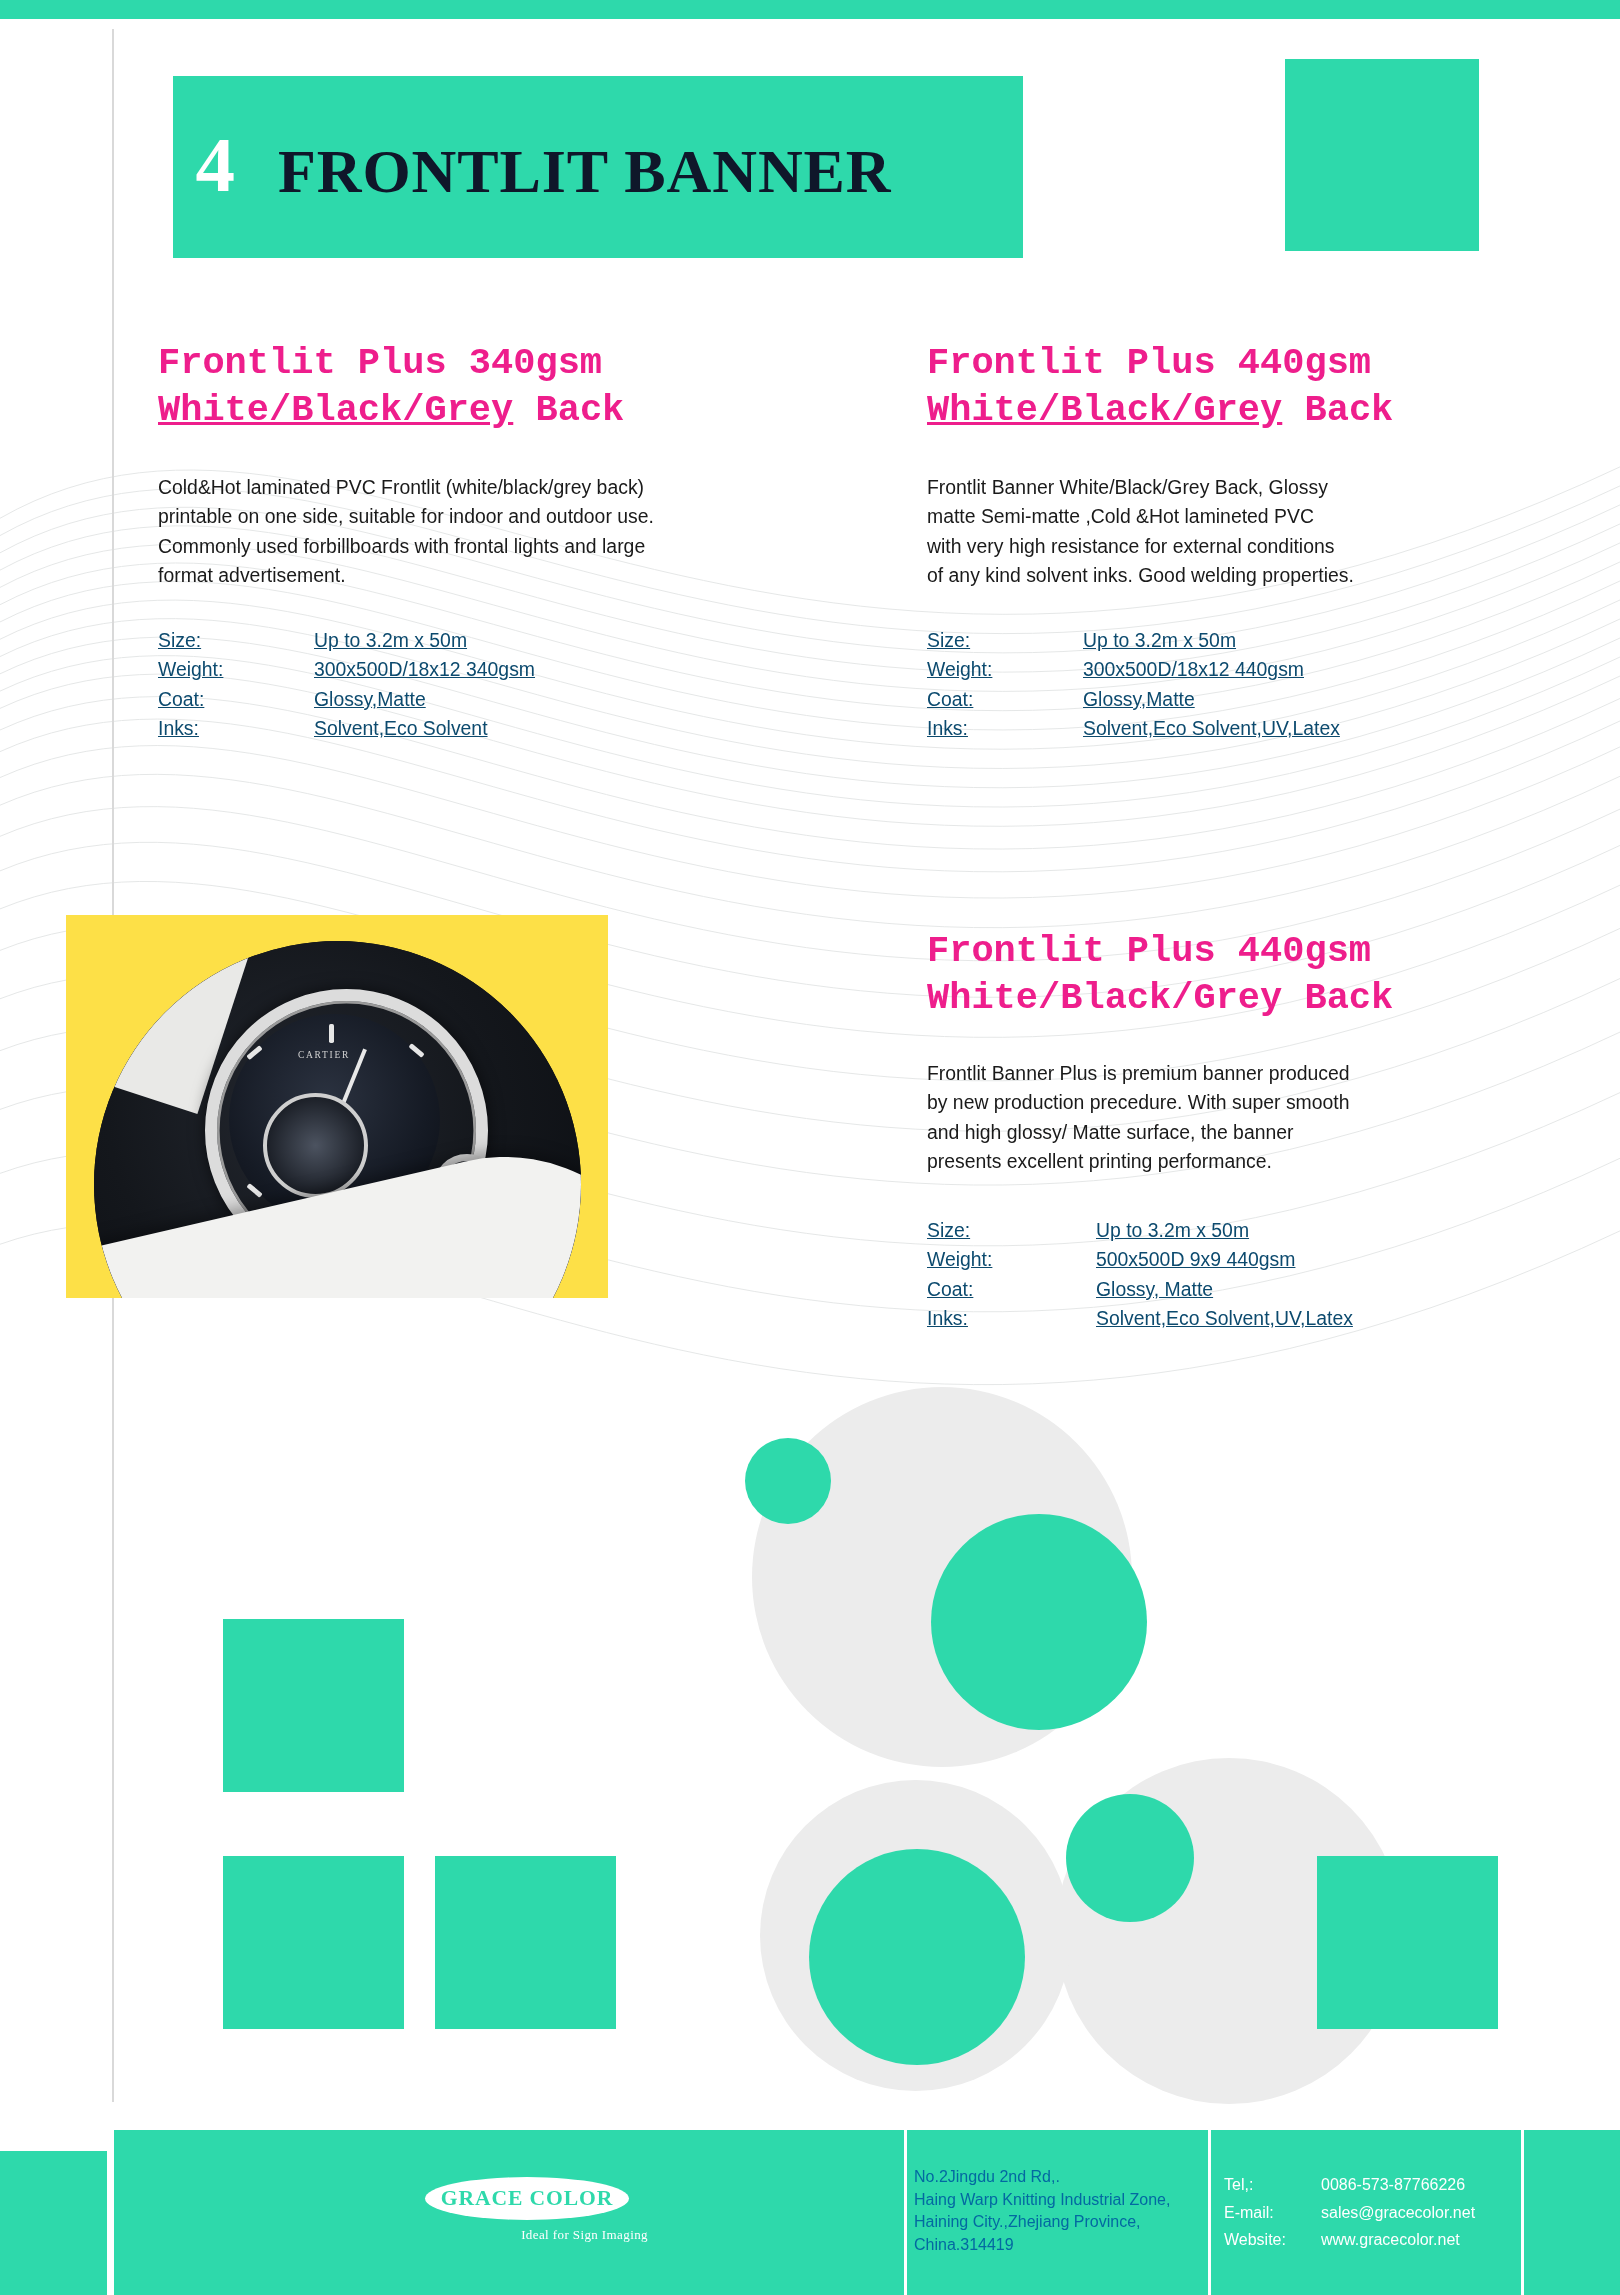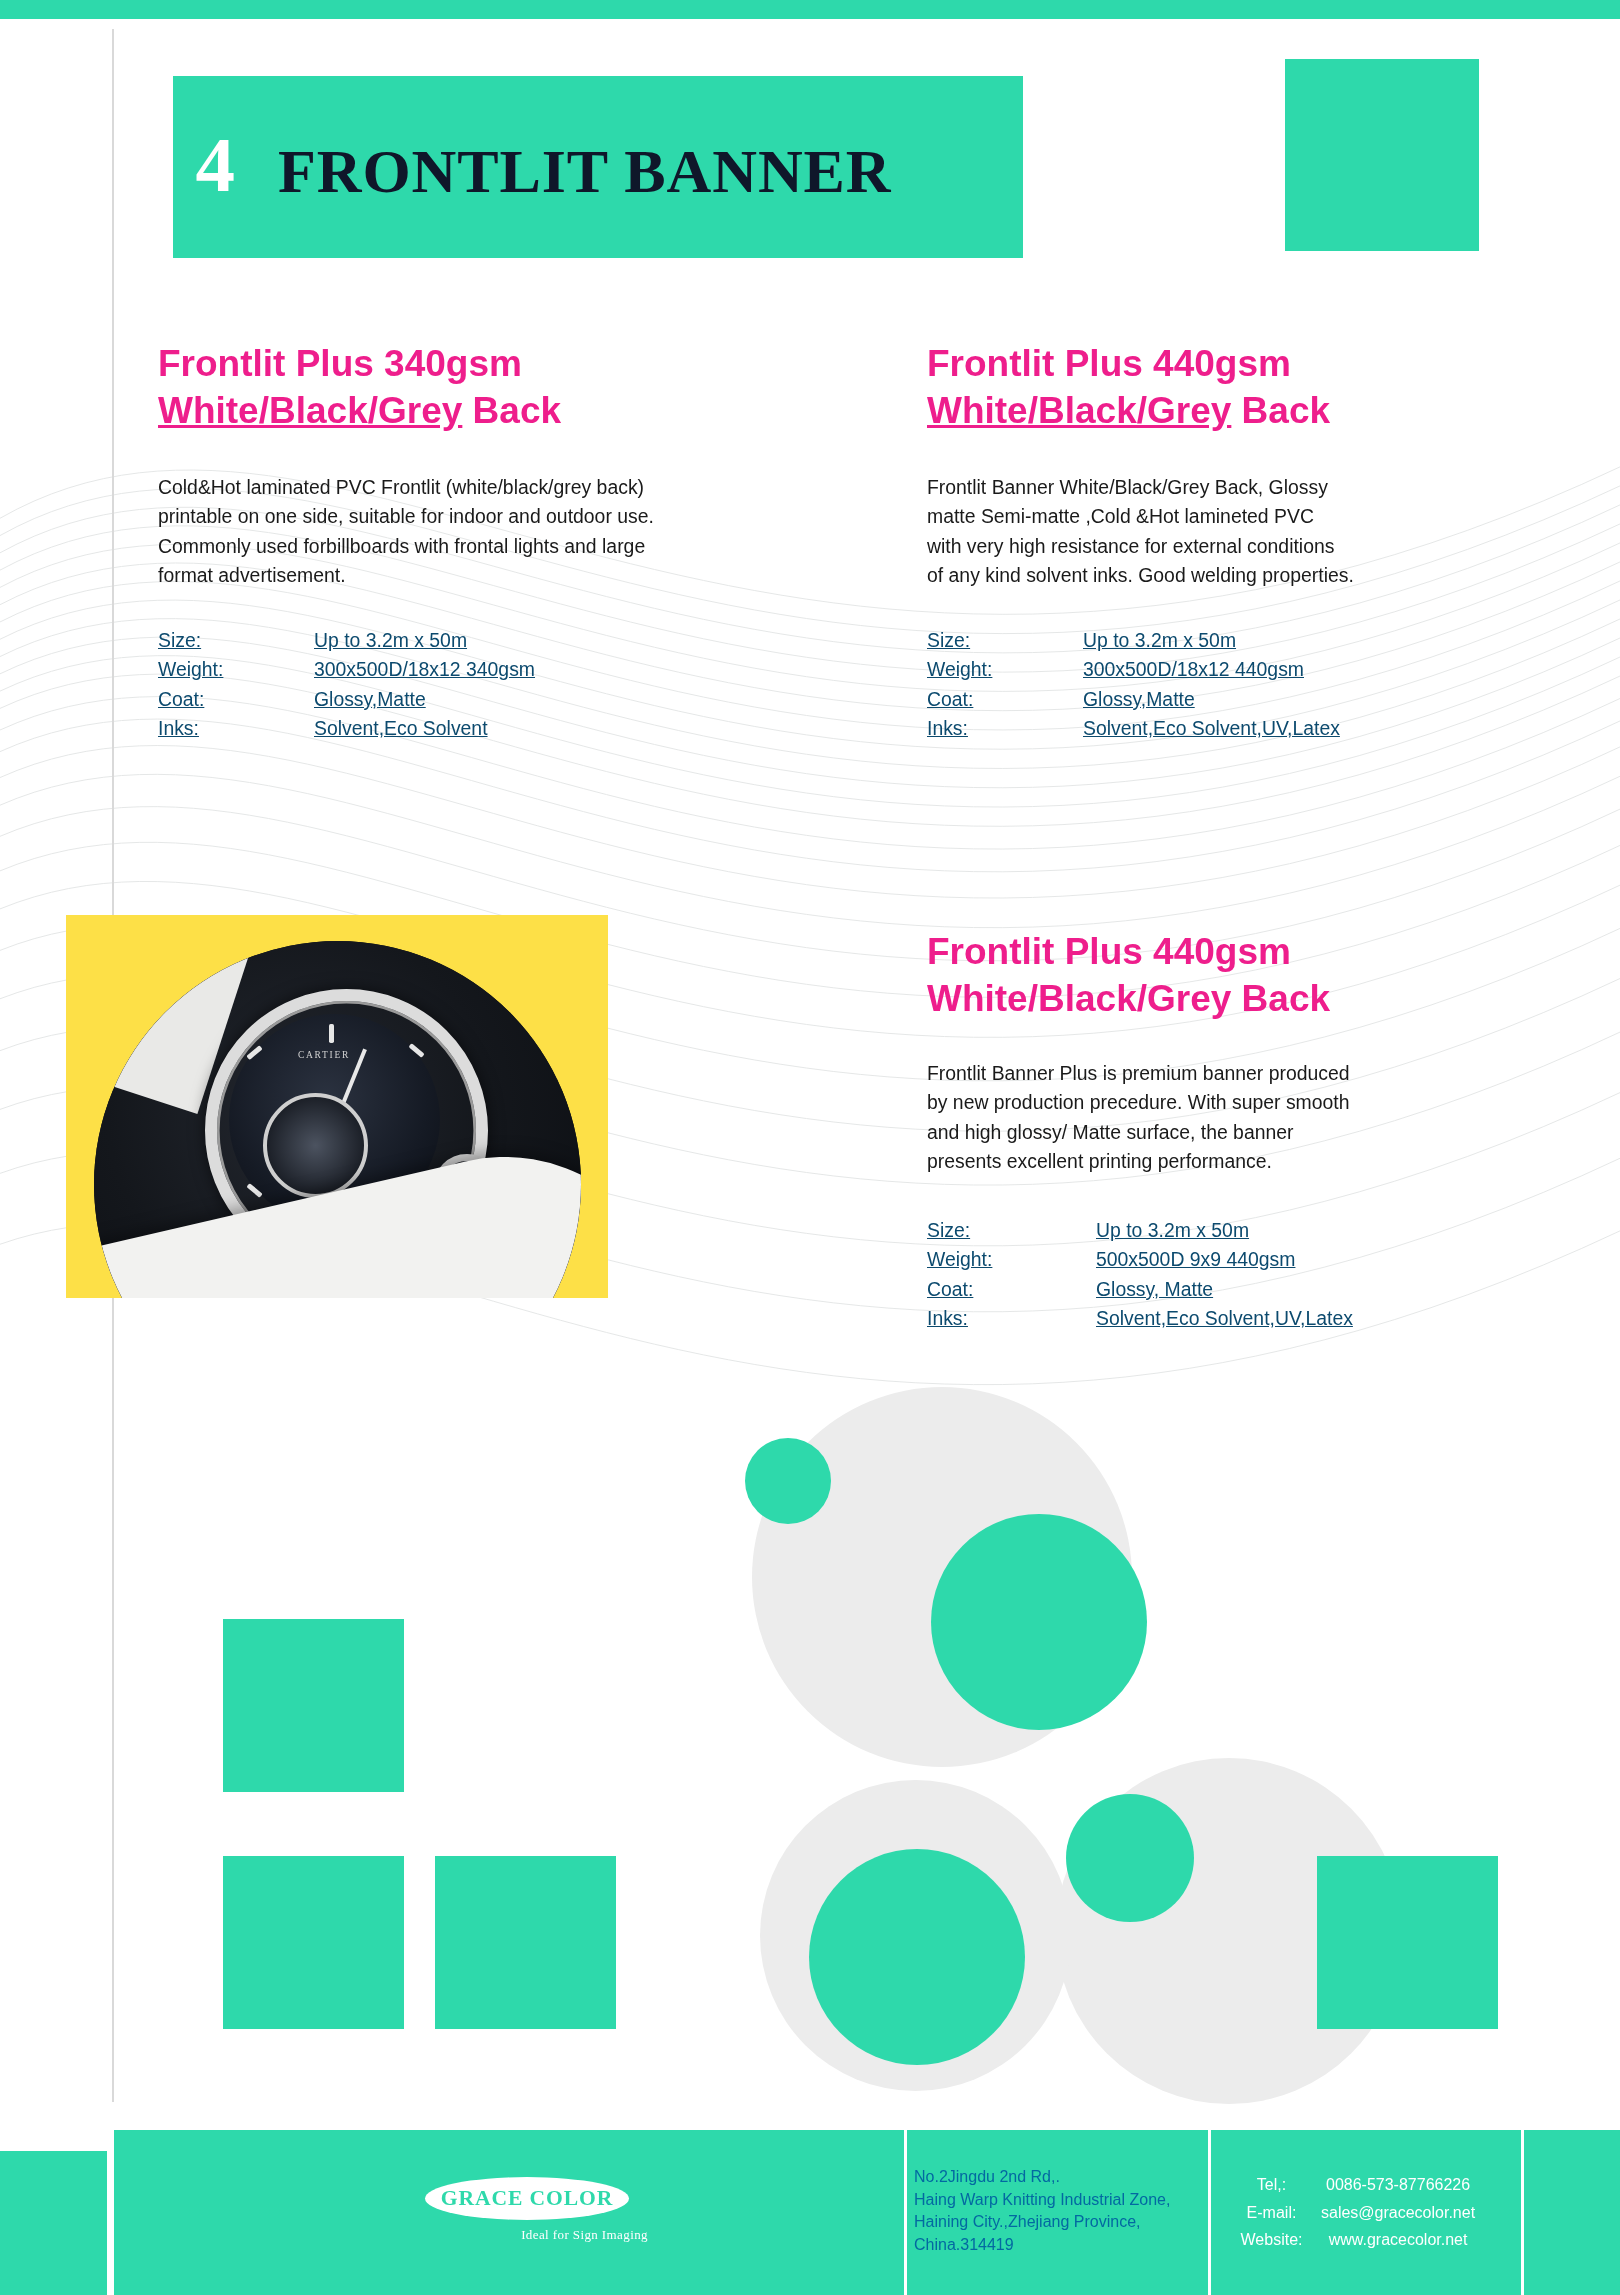--- a/index.html
+++ b/index.html
@@ -99,21 +99,21 @@
   }
   .col-right {
     position: absolute;
     left: 927px;
     top: 341px;
     width: 683px;
   }
 
   .prod-title {
     color: #ee1e8c;
-    font-family: Liberation Sans, sans-serif;
+    font-family: Liberation Mono, monospace;
     font-weight: bold;
     font-size: 37px;
     line-height: 1.22;
     margin: 0 0 1.7px 0;
     white-space: nowrap;
   }
   .prod-title .u {
     text-decoration: underline;
   }
 
@@ -350,21 +350,21 @@
     white-space: pre-line;
   }
   .contact {
     position: absolute;
     left: 1222px;
     top: 2171px;
     color: #ffffff;
     font-size: 16px;
     line-height: 1.55;
   }
-  .contact td { padding: 0 0 0.9px 0; white-space: nowrap; vertical-align: top; text-align: center;}
+  .contact td { padding: 0 0 0.9px 0; white-space: nowrap; vertical-align: top;}
   .contact .k { width: 95px; }
 </style>
 </head>
 <body>
 
 <div class="page">
 
   <svg class="swoosh" viewBox="0 0 1876 1650" preserveAspectRatio="none">
     <g fill="none" stroke="#e4e6e6" stroke-width="1.1">
       <path d="M0,300 C420,60 900,700 1876,240"></path>

